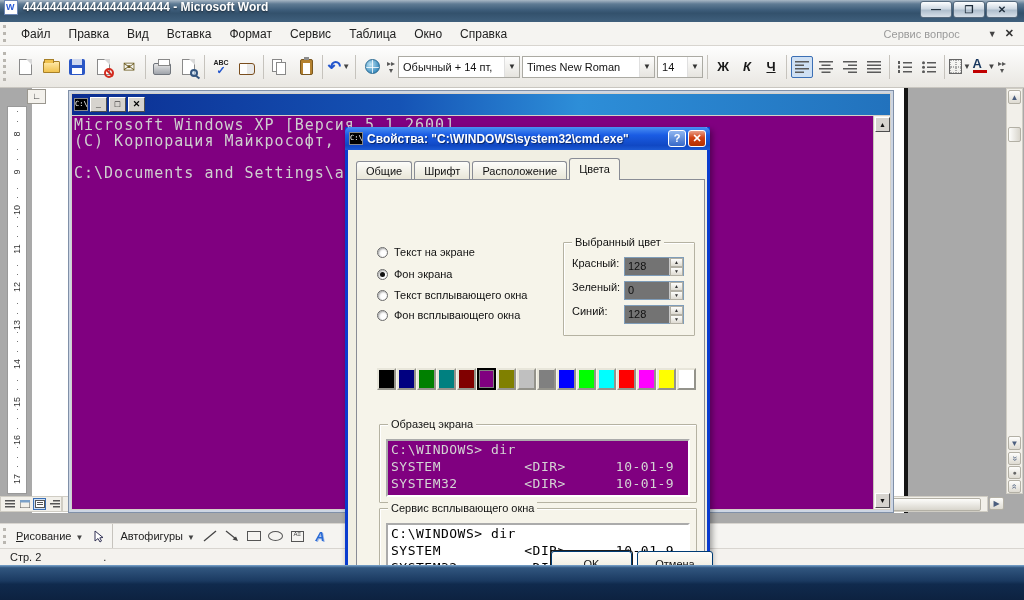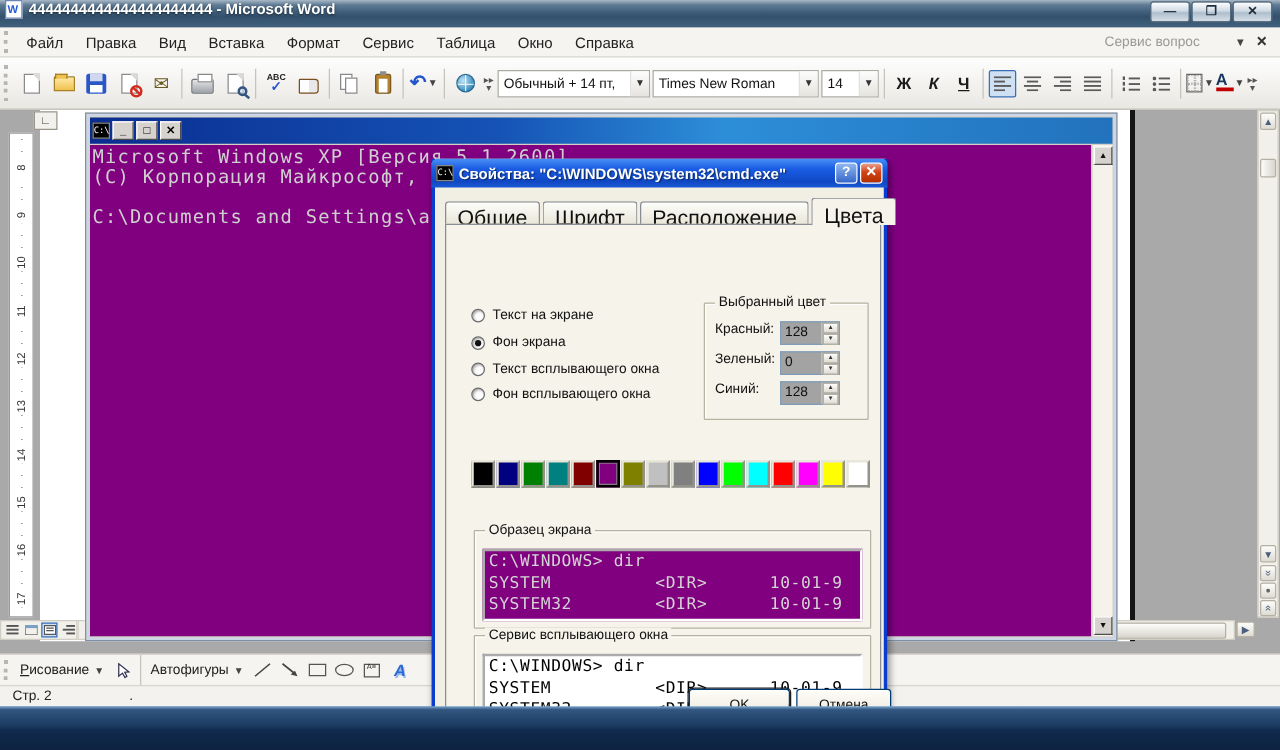--- a/index.html
+++ b/index.html
@@ -145,36 +145,36 @@
     background:linear-gradient(180deg,#4a90f4 0%,#1a5ce4 35%,#1048c4 80%,#1c5ad4 100%);
     display:flex; align-items:center; padding:0 4px; }
   .dlg-title { color:#fff; font-weight:bold; font-size:12px; margin-left:4px; white-space:nowrap;
     overflow:hidden; flex:1 1 auto; text-shadow:1px 1px 1px rgba(0,0,0,.5); }
   .dbtn { width:18px; height:17px; border-radius:3px; border:1px solid #fff; margin-left:2px; flex:0 0 auto;
     font-size:11px; line-height:15px; text-align:center; color:#fff; font-weight:bold; }
   .dbtn.help { background:linear-gradient(180deg,#8fb6f0,#3668c8); }
   .dbtn.close { background:linear-gradient(180deg,#e9a08b,#d24215 45%,#b33000); }
   .tabs { position:absolute; left:8px; top:31px; display:flex; align-items:flex-end; height:22px; }
   .tab { border:1px solid #898c95; border-bottom:none; border-radius:3px 3px 0 0; height:19px;
-    background:linear-gradient(180deg,#fdfdfa,#e8e5d6); font-size:17px; color:#111; padding:3px 9px 4px 9px;
+    background:linear-gradient(180deg,#fdfdfa,#e8e5d6); font-size:11px; color:#111; padding:3px 9px 4px 9px;
     margin-right:2px; white-space:nowrap; }
   .tab.on { height:22px; background:#f6f4ea; position:relative; z-index:2; padding-top:4px; }
   .panel { position:absolute; left:8px; top:52px; width:349px; height:416px; background:#f6f4ea;
     border:1px solid #898c95; }
   .radio-row { position:absolute; left:20px; display:flex; align-items:center; font-size:11px; color:#111; }
   .rdo { width:11px; height:11px; border-radius:50%; border:1px solid #6a6a6a; background:#fff;
     margin-right:6px; position:relative; box-shadow:inset 1px 1px 2px rgba(0,0,0,.35); flex:0 0 auto; }
   .rdo.sel::after { content:""; position:absolute; left:2px; top:2px; width:5px; height:5px;
     border-radius:50%; background:#111; }
   .grp { position:absolute; border:1px solid #b5b2a2; border-radius:1px; box-shadow:1px 1px 0 #fff inset; }
   .grp-label { position:absolute; top:-7px; left:8px; background:#f6f4ea; font-size:11px; color:#111;
     padding:0 3px; white-space:nowrap; }
   .spinrow { position:absolute; display:flex; align-items:flex-start; font-size:11px; color:#111; }
   .spinrow .lbl { width:52px; }
-  .spinbox { width:48px; height:19px; background:#a3a3a3; border:1px solid #7f9db9; display:flex; }
+  .spinbox { width:60px; height:19px; background:#737373; border:1px solid #7f9db9; display:flex; }
   .spinval { flex:1 1 auto; font-size:11px; padding:2px 0 0 3px; }
   .spinbtns { width:14px; display:flex; flex-direction:column; border-left:1px solid #c9c9c9; }
   .spinbtns span { flex:1; background:linear-gradient(180deg,#fdfdfb,#dedbd2); border:1px solid #b3b0a5;
     font-size:5px; line-height:7px; text-align:center; color:#333; }
   .palette { position:absolute; left:20px; top:188px; display:flex; }
   .swatch { width:19px; height:22px; border:2px outset #e8e6da; margin-right:1px; flex:0 0 auto; }
   .swatch.sel { border:2px solid #000; box-shadow:0 0 0 1px #808080 inset; }
   .sample { position:absolute; left:22px; width:318px; }
   .preview { position:absolute; left:6px; top:14px; right:6px; border:2px inset #fff; overflow:hidden;
     font-family:"DejaVu Sans Mono",monospace; font-size:13px; letter-spacing:.5px; line-height:17px; }

